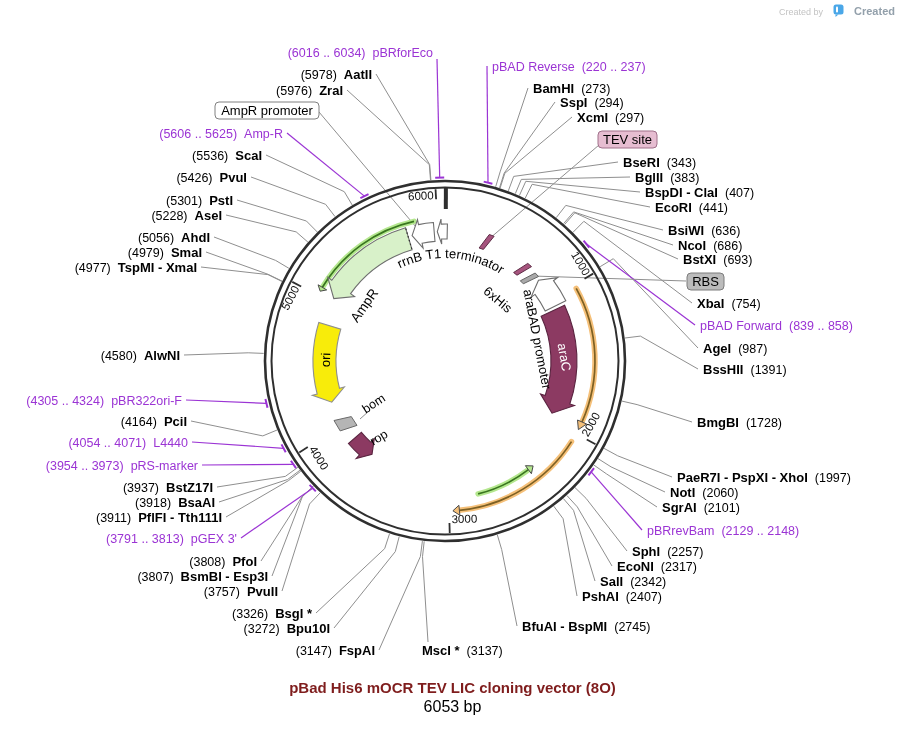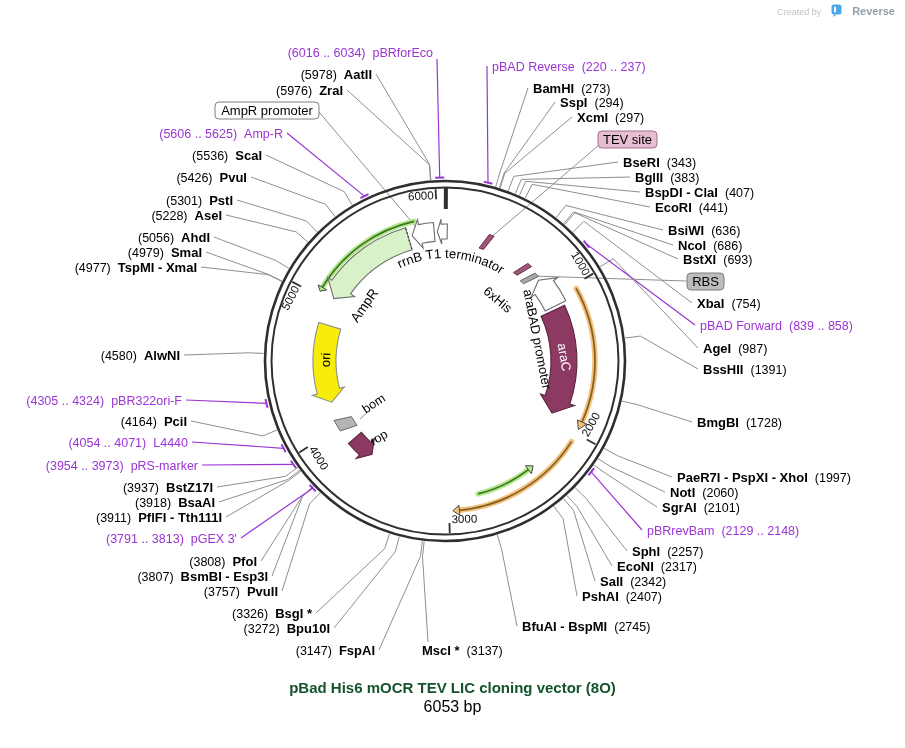--- a/index.html
+++ b/index.html
@@ -1,21 +1,21 @@
 <!DOCTYPE html>
 <html><head>
 <meta charset="utf-8">
 <style>
   html,body{margin:0;padding:0;background:#ffffff;}
   #stage{position:relative;width:905px;height:748px;background:#ffffff;overflow:hidden;
          font-family:"Liberation Sans",sans-serif;}
   #map{position:absolute;left:0;top:0;}
   #map text{font-family:"Liberation Sans",sans-serif;}
   #footer{position:absolute;left:0;top:679px;width:100%;text-align:center;}
-  #plasmid-title{font-size:15px;font-weight:bold;color:#14532d;}
+  #plasmid-title{font-size:15px;font-weight:bold;color:#7f1d1d;}
   #plasmid-subtitle{font-size:16px;color:#000;margin-top:2px;}
   #credit{position:absolute;top:4px;right:10px;display:flex;align-items:flex-end;gap:10px;}
   #credit .created{font-size:9px;color:#c3c3c3;}
   #credit .brand{font-size:11px;font-weight:bold;color:#93a0ab;}
 </style>
 </head>
 <body>
 
 <div id="stage">
   <svg id="map" width="905" height="748" viewBox="0 0 905 748">
@@ -218,20 +218,20 @@
       </defs>
     </svg>
 
   <div id="credit">
     <span class="created">Created by</span>
     <svg width="11" height="13" viewBox="0 0 11 13">
       <rect x="0.5" y="0.5" width="10" height="10" rx="2.5" fill="#4aa7e8"></rect>
       <path d="M2.5 10.5 L2.5 13 L5.5 10.5 Z" fill="#4aa7e8"></path>
       <rect x="3" y="2.5" width="2" height="6" rx="1" fill="#ffffff"></rect>
     </svg>
-    <span class="brand">Reverse</span>
+    <span class="brand">Created</span>
   </div>
 
   <div id="footer">
     <div id="plasmid-title">pBad His6 mOCR TEV LIC cloning vector (8O)</div>
     <div id="plasmid-subtitle">6053 bp</div>
   </div>
 </div>
 
 </body></html>

